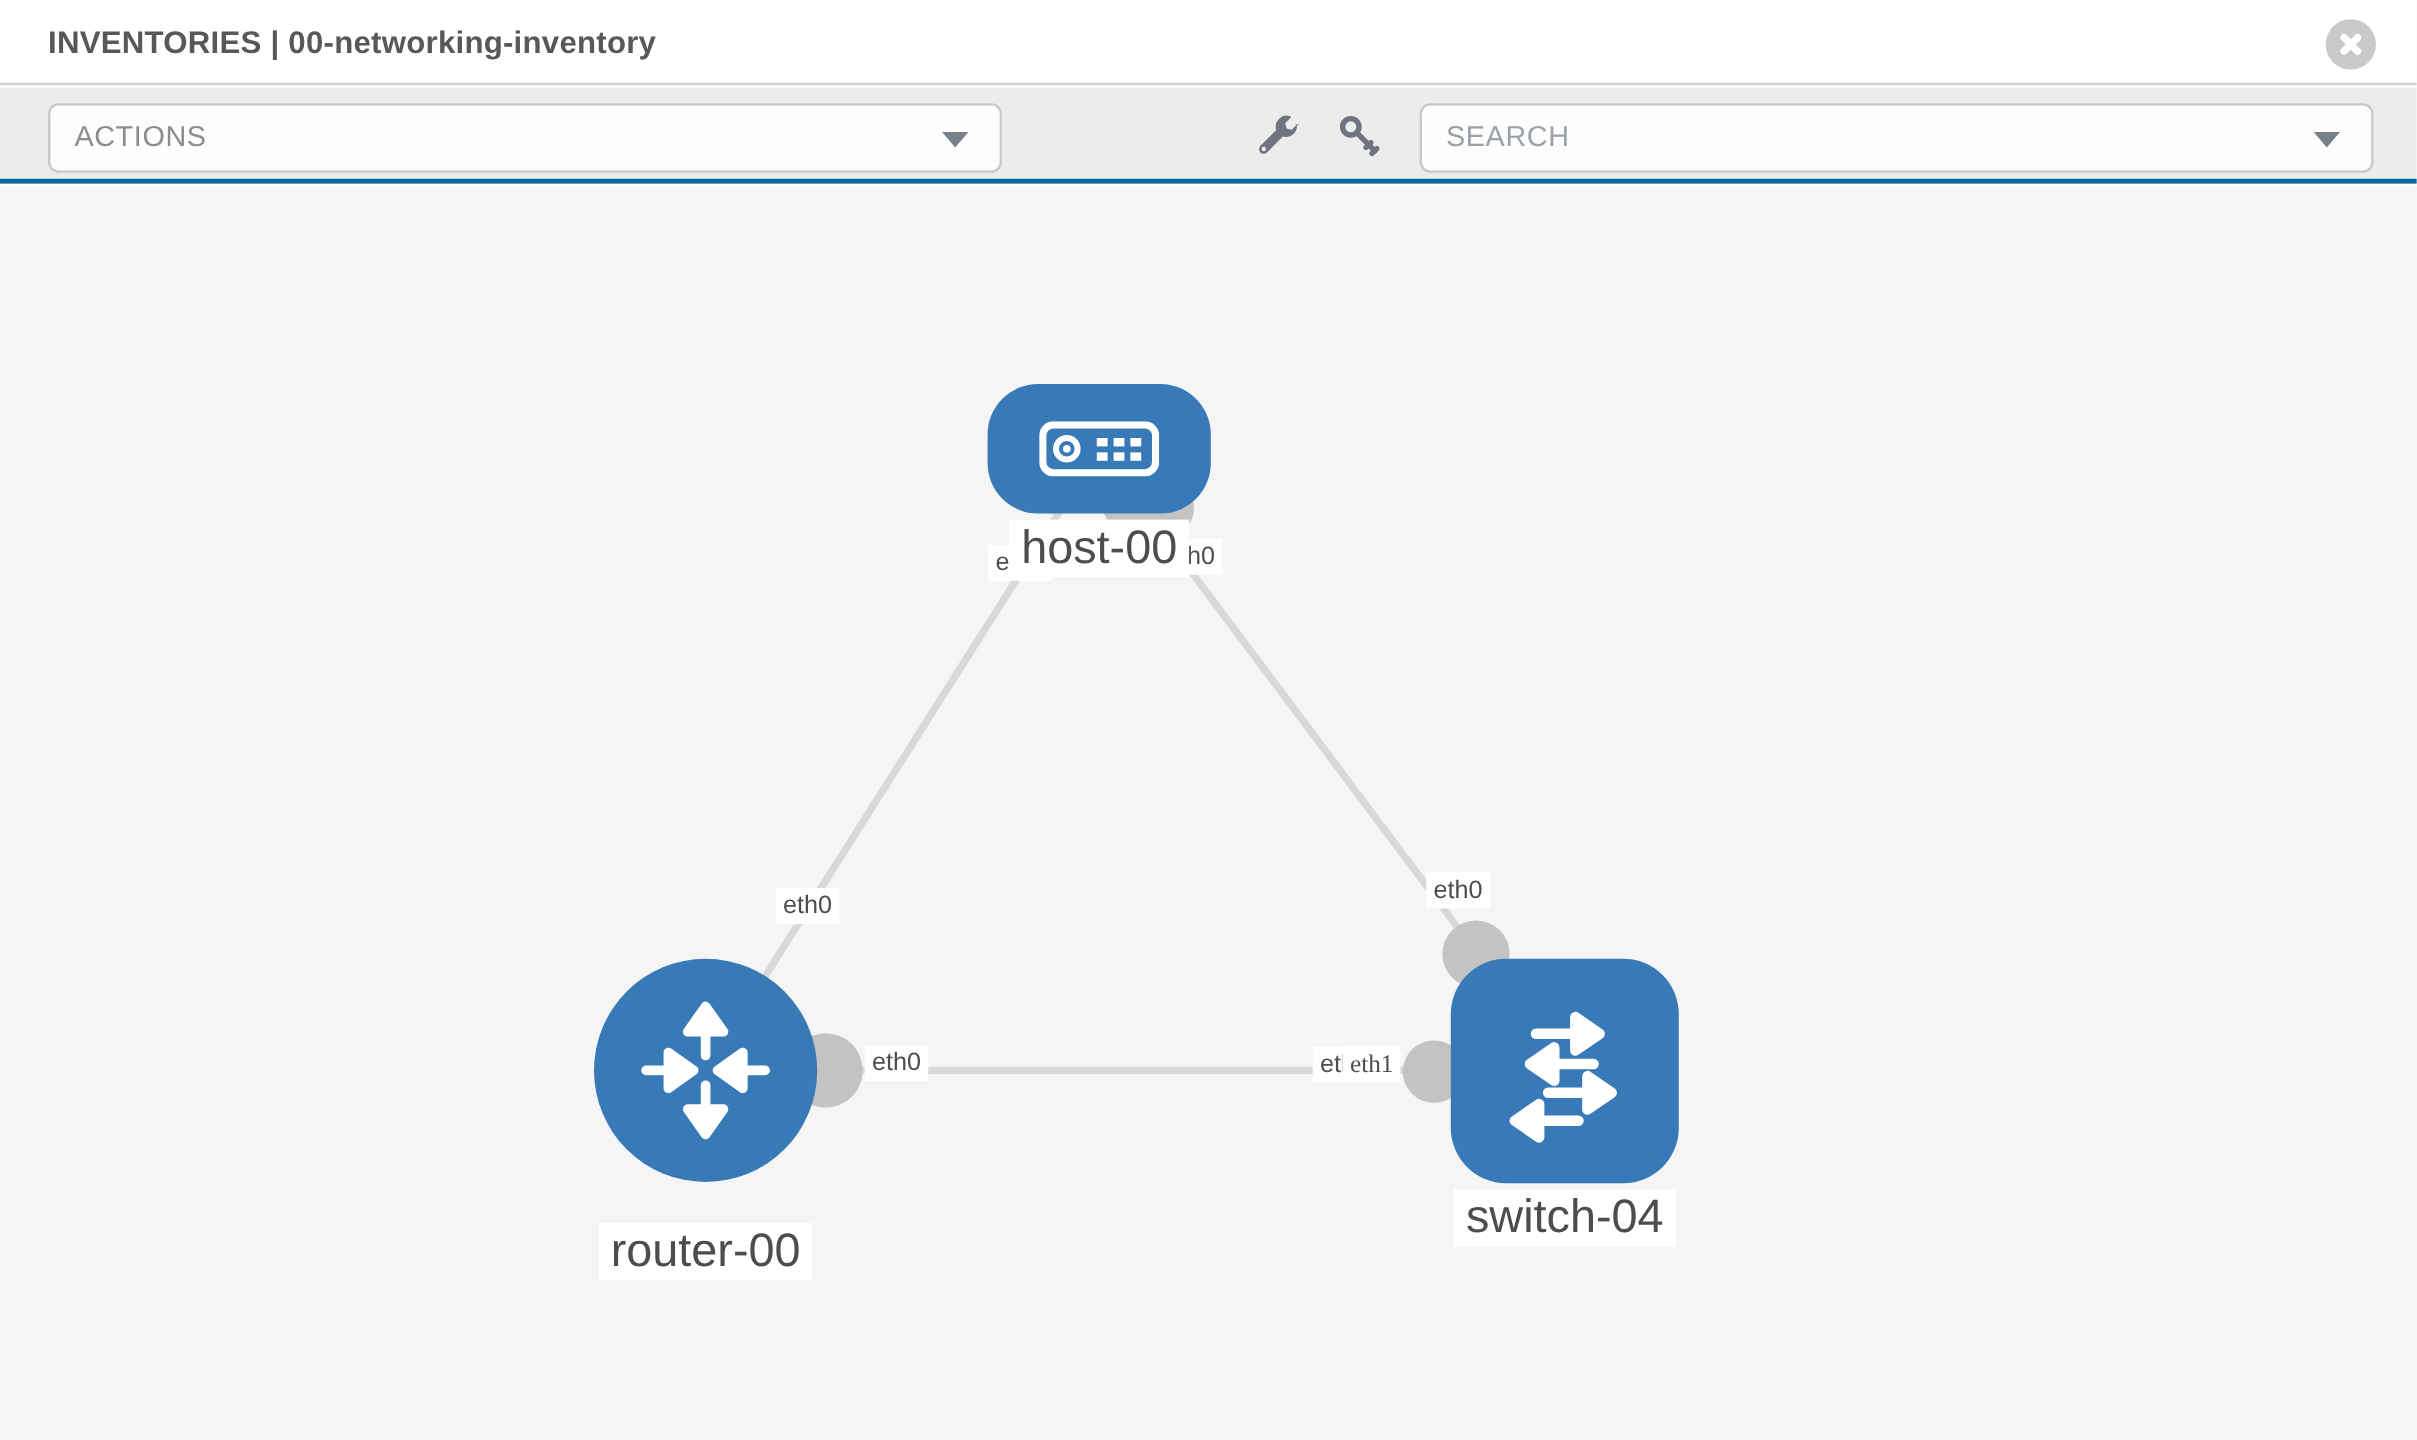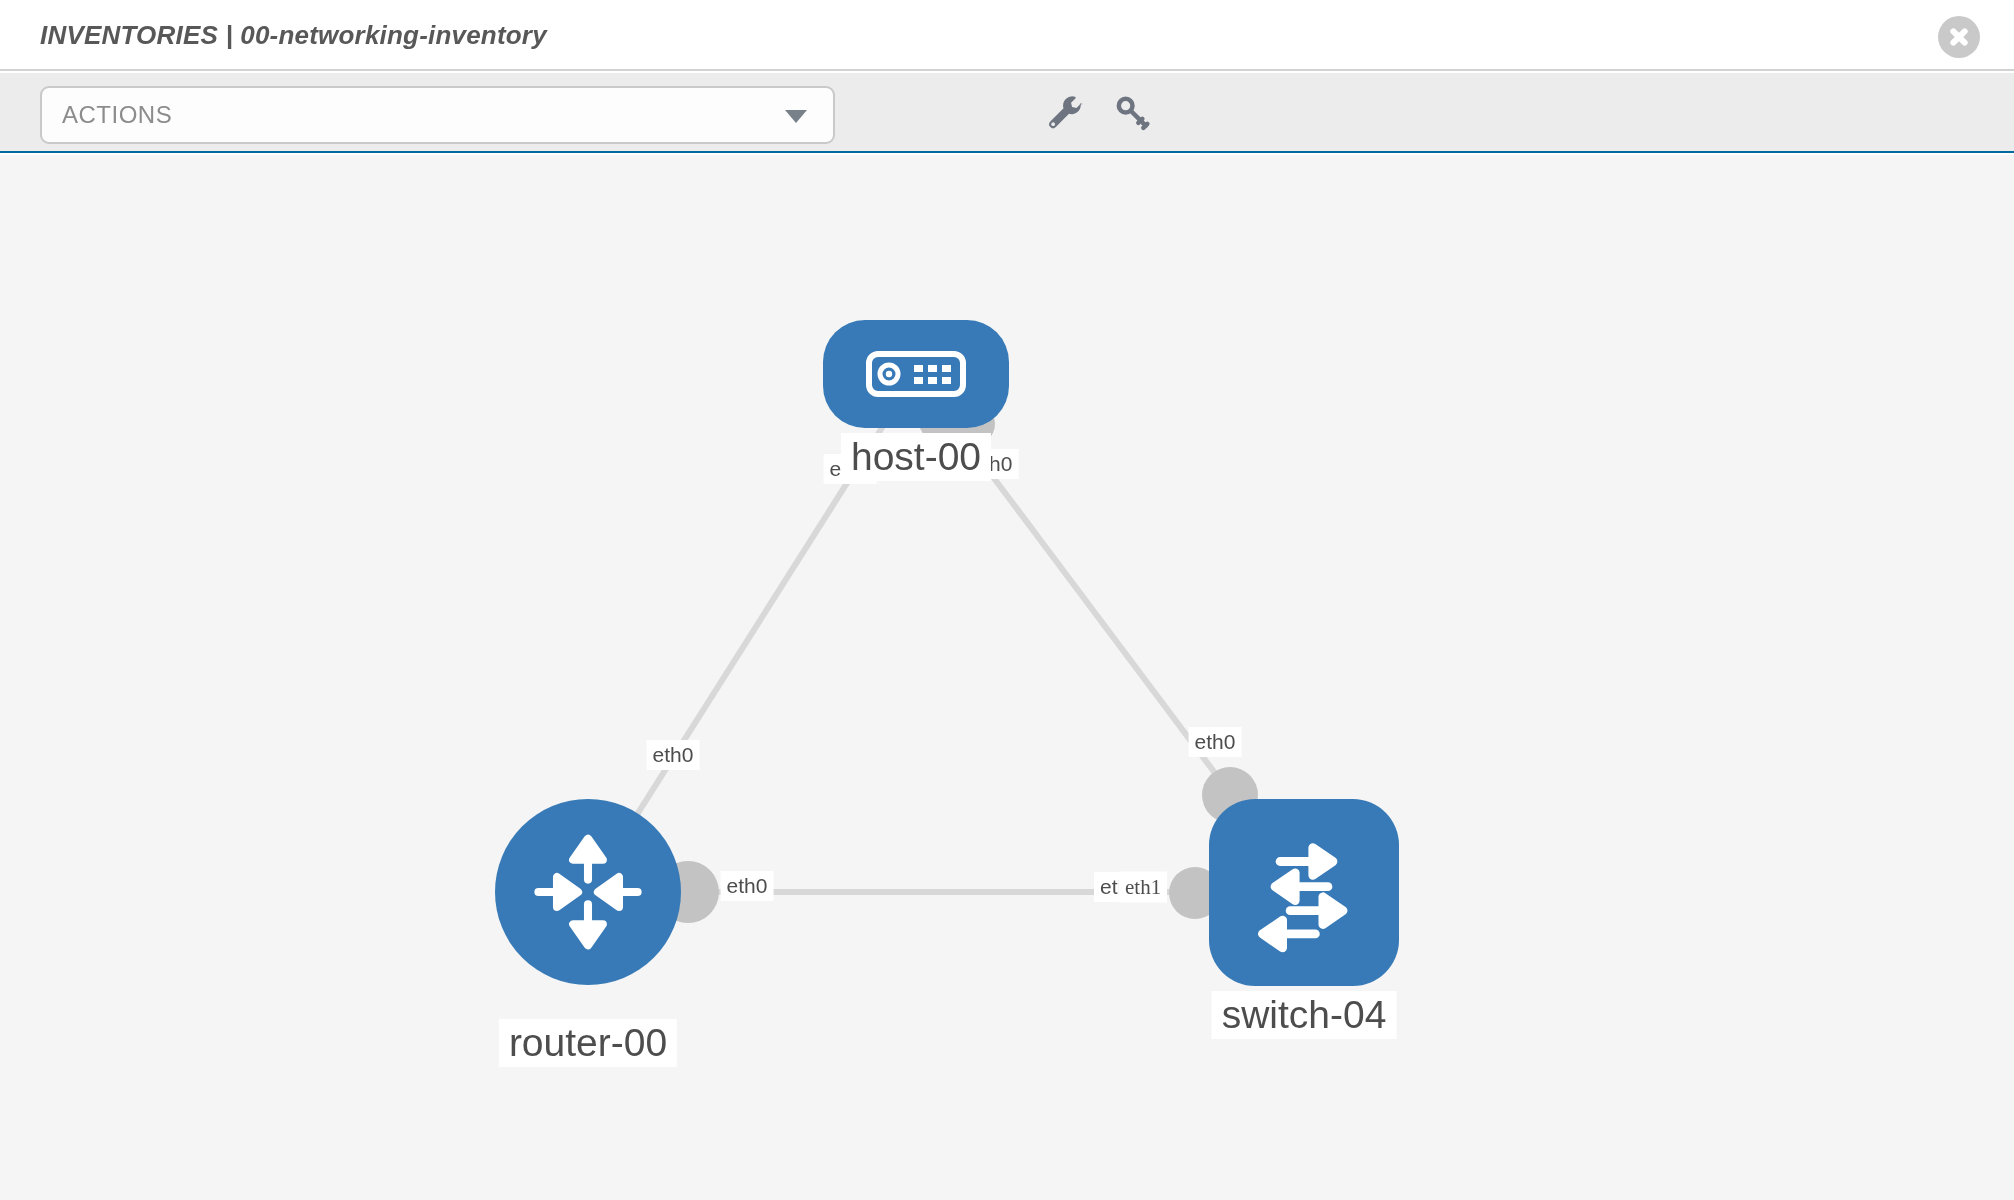--- a/index.html
+++ b/index.html
@@ -3,31 +3,31 @@
 <meta charset="utf-8">
 <style>
   * { margin:0; padding:0; box-sizing:border-box; }
   html,body { width:2014px; height:1200px; overflow:hidden; }
   body { font-family:"Liberation Sans","DejaVu Sans",sans-serif; background:#ffffff; position:relative; }
 
   
   .titlebar { position:absolute; left:0; top:0; width:2014px; height:71px; background:#ffffff;
               border-bottom:2px solid #d2d2d2; }
   .titlebar h1 { position:absolute; left:40px; top:20px; font-size:26px; font-weight:bold;
-                 color:#585858; letter-spacing:0.2px;font-style:italic; }
+                 color:#585858; letter-spacing:0.2px; }
   .close-btn { position:absolute; right:34px; top:16px; width:42px; height:42px; border-radius:50%;
                background:#c9c9c9; cursor:pointer; }
   .close-btn .bar { position:absolute; left:10px; top:18px; width:22px; height:6px; background:#ffffff;
                     border-radius:3px; }
   .close-btn .bar.b1 { transform:rotate(45deg); }
   .close-btn .bar.b2 { transform:rotate(-45deg); }
 
   
   .toolbar { position:absolute; left:0; top:73px; width:2014px; height:80px; background:#ececec;
-             border-bottom:2px solid #0369a1; }
+             border-bottom:4px solid #0369a1; }
   .select-box { position:absolute; top:13px; height:58px; background:#fdfdfd;
                 border:2px solid #c9c9c9; border-radius:9px; display:flex; align-items:center;
                 cursor:pointer; }
   .select-box .sel-label { font-size:24px; color:#8c8c8c; padding-left:20px; letter-spacing:0.5px; }
   .caret { position:absolute; right:26px; top:50%; margin-top:-5px; width:0; height:0;
            border-left:11px solid transparent; border-right:11px solid transparent;
            border-top:13px solid #788089; }
   .actions-box { left:40px; width:795px; }
   .search-box  { left:1183px; width:795px; }
   .search-box .sel-label { color:#9aa1a8; }
@@ -83,20 +83,24 @@
     <svg viewBox="0 0 24 24">
       <g stroke="#6e7580" stroke-width="2.7" fill="none" stroke-linecap="round">
         <circle cx="7.6" cy="7.6" r="4.1"></circle>
         <path d="M10.8 10.8 L19.6 19.6"></path>
         <path d="M15.2 17.9 L17.6 15.5"></path>
         <path d="M18.2 20.9 L20.6 18.5"></path>
       </g>
     </svg>
   </div>
 
+  <div class="select-box search-box">
+    <span class="sel-label">SEARCH</span>
+    <span class="caret"></span>
+  </div>
 </div>
 
 <div class="canvas">
 
   <svg class="links-svg" width="2014" height="1045">
     <line x1="916" y1="219" x2="588" y2="737" stroke="#d8d8d8" stroke-width="6"></line>
     <line x1="916" y1="219" x2="1304" y2="737" stroke="#d8d8d8" stroke-width="6"></line>
     <line x1="588" y1="737" x2="1304" y2="737" stroke="#d8d8d8" stroke-width="6"></line>
   </svg>
 

